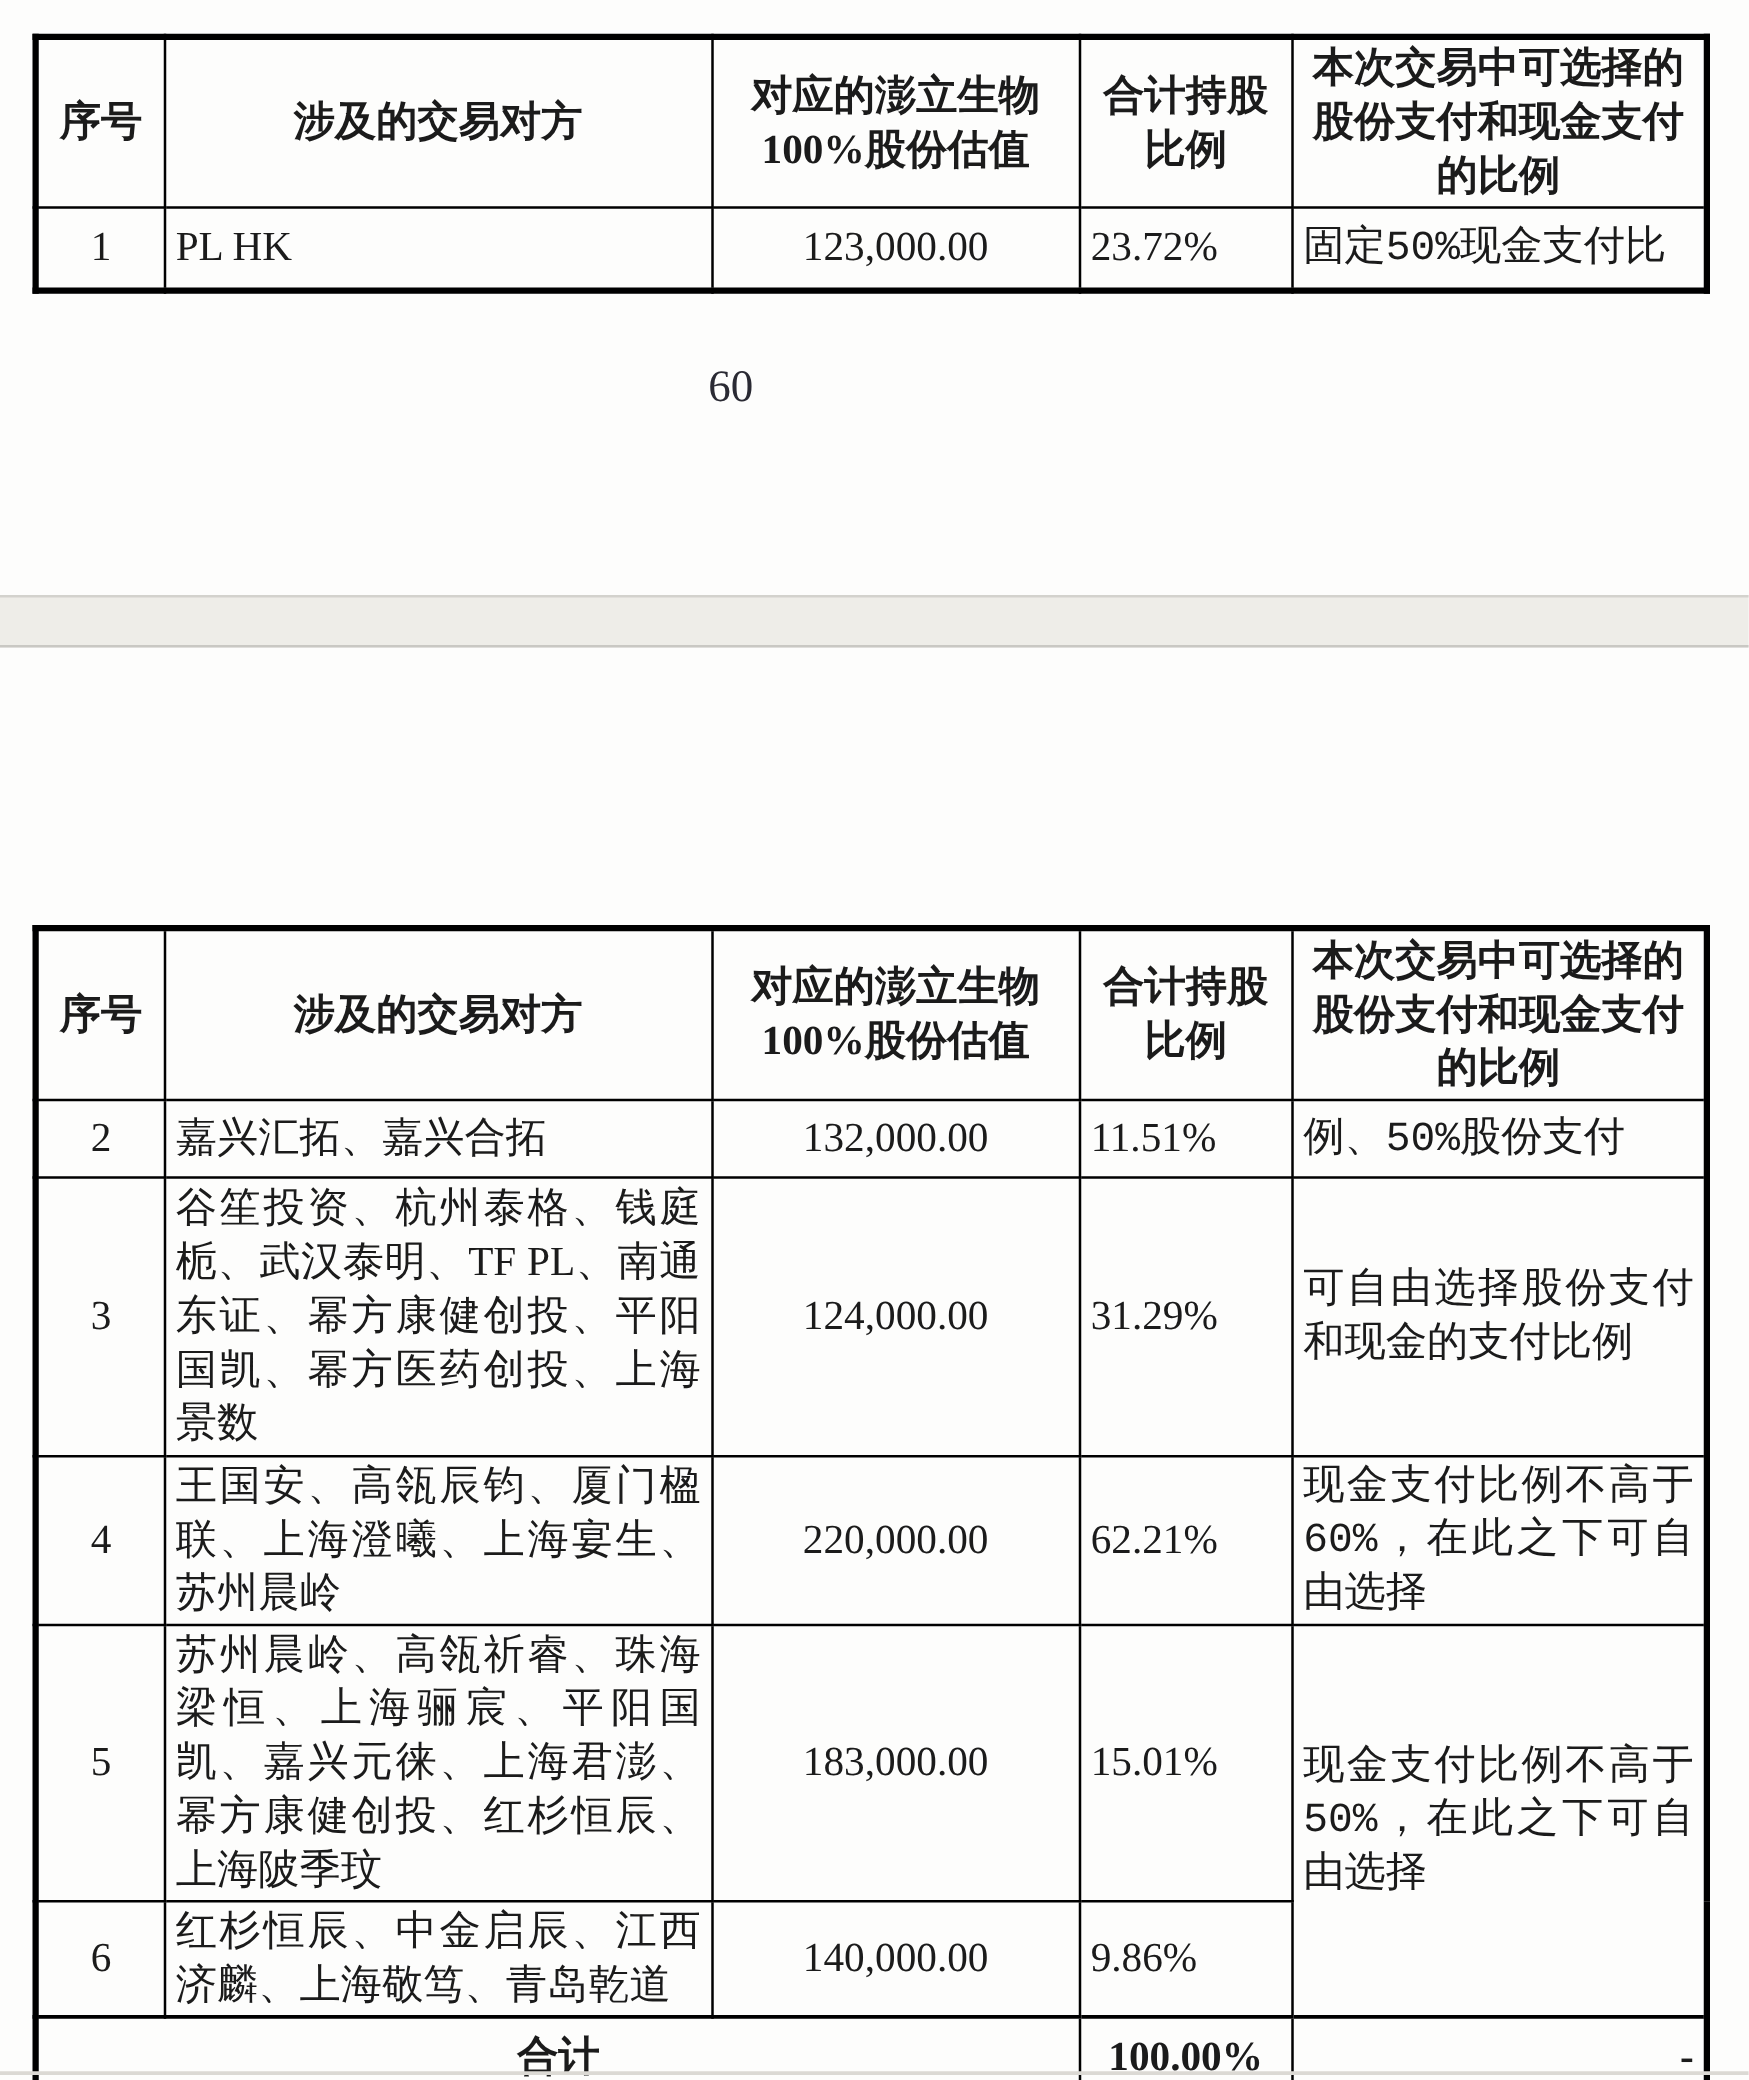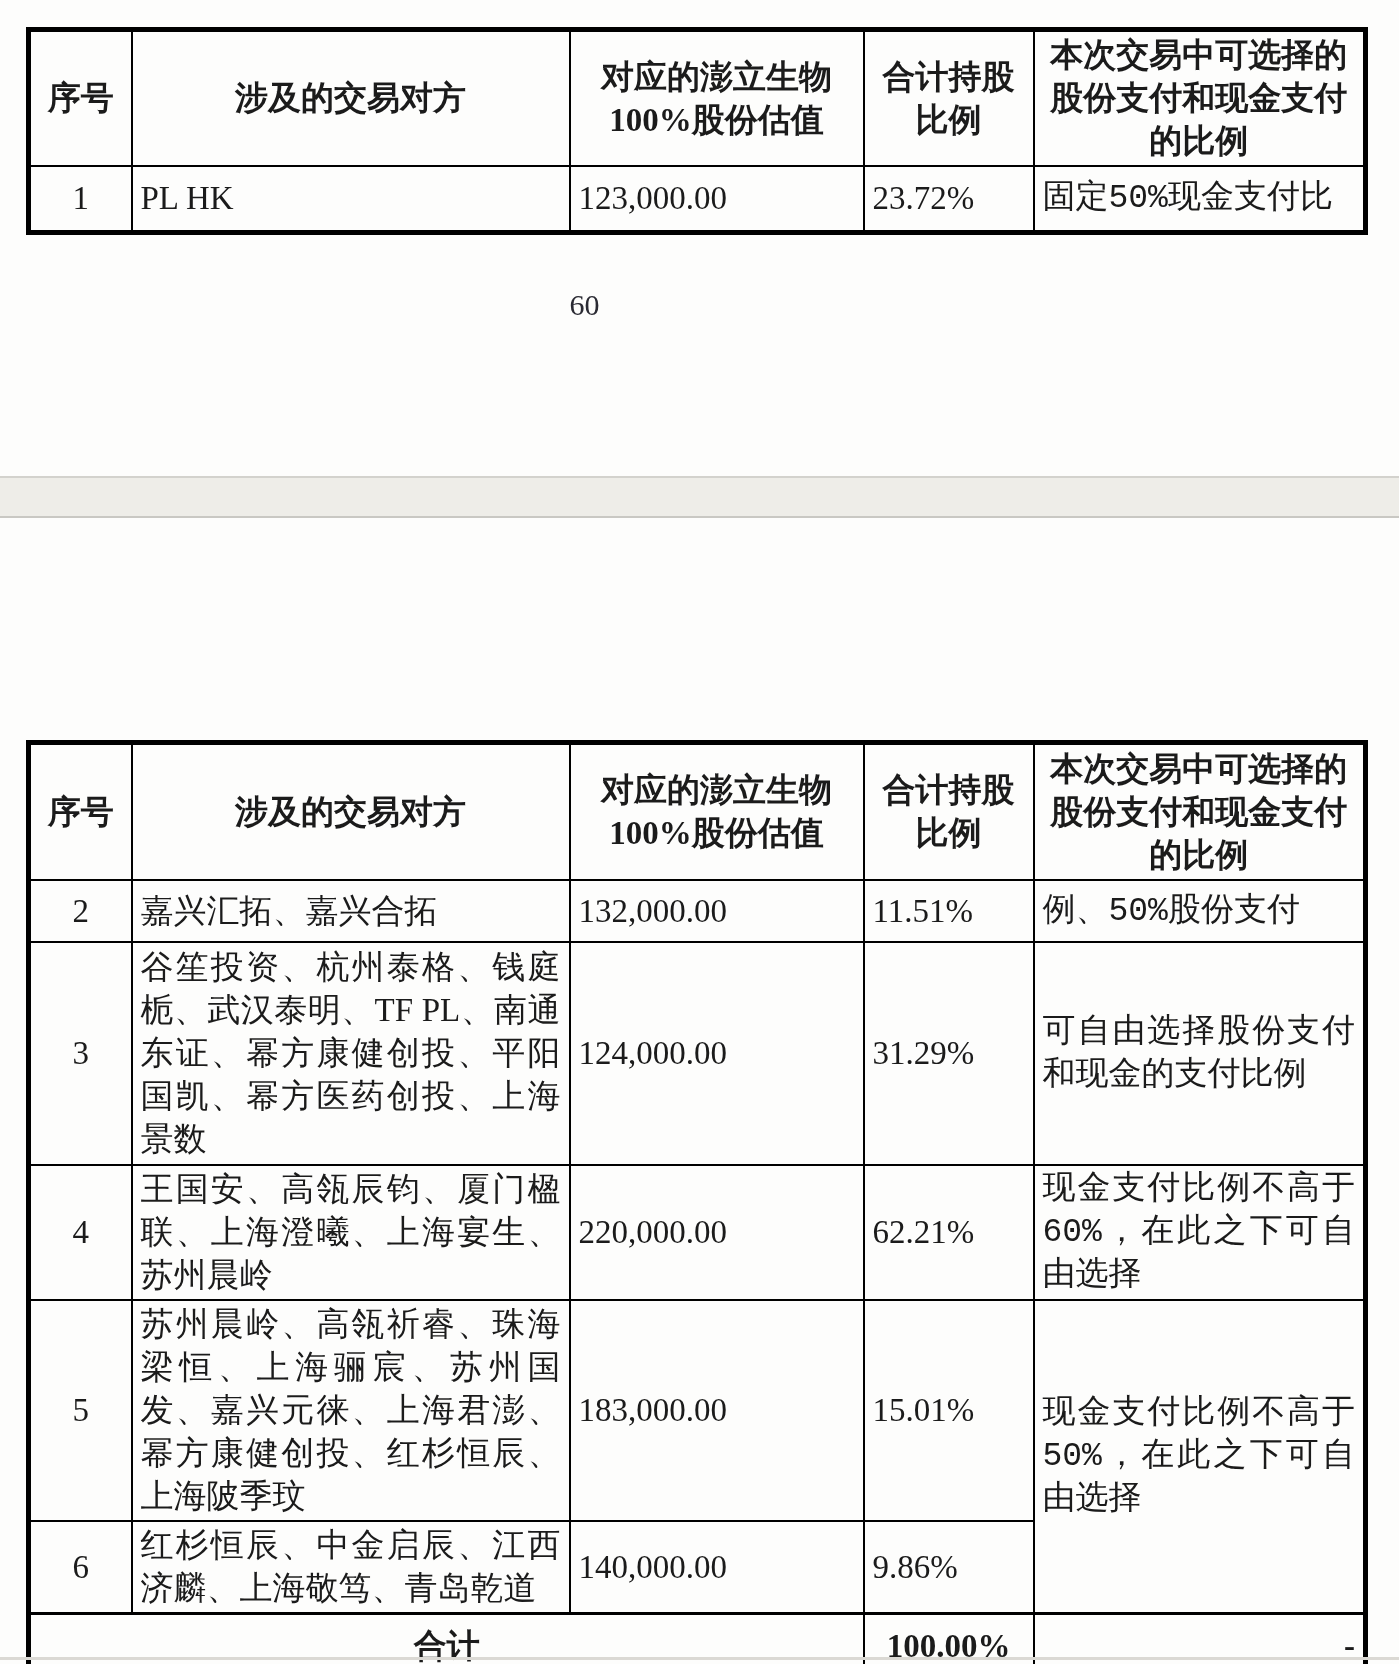--- a/index.html
+++ b/index.html
@@ -35,36 +35,36 @@
   th.hdr{
     font-weight:bold;
     font-size:34px;
     line-height:45px;
     text-align:center;
     white-space:pre-line;
     padding:6px 4px;
   }
   td.seq{text-align:center;}
   td.party{text-align:justify;padding:4px 10px 4px 13px;}
-  td.val{text-align:left;padding-right:20px;font-family:Liberation Serif, serif;}
+  td.val{text-align:center;padding-right:20px;font-family:Liberation Serif, serif;}
   td.pct{text-align:left;padding-right:14px;}
   td.pay{text-align:justify;padding:4px 10px 4px 16px;line-height:44px;font-family:Liberation Mono, monospace;}
   tr.total-row td{
     font-weight:bold;
     border-top:3px solid #000;
   }
   td.total-label{text-align:center;font-size:34px;}
   td.total-pct{text-align:center;padding:2px 4px;}
   td.total-dash{text-align:right;padding-right:16px;}
 
   .page-number{
     position:absolute;
     top:288px;left:0;width:1169px;
     text-align:center;
-    font-size:30px;
+    font-size:36px;
     color:#2a2a33;
   }
   .page-break-band{
     position:absolute;
     left:0;top:476px;
     width:1399px;height:38px;
     background:#eeede8;
     border-top:2px solid #d3d2cd;
     border-bottom:2px solid #c9c8c3;
   }
@@ -150,21 +150,21 @@
     </tr>
     <tr>
       <td class="seq" style="height:128px">4</td>
       <td class="party">王国安、高瓴辰钧、厦门楹联、上海澄曦、上海宴生、苏州晨岭</td>
       <td class="val">220,000.00</td>
       <td class="pct">62.21%</td>
       <td class="pay">现金支付比例不高于60%，在此之下可自由选择</td>
     </tr>
     <tr>
       <td class="seq" style="height:213px">5</td>
-      <td class="party">苏州晨岭、高瓴祈睿、珠海梁恒、上海骊宸、苏州国发、嘉兴元徕、上海君澎、幂方康健创投、红杉恒辰、上海陂季玟</td>
+      <td class="party">苏州晨岭、高瓴祈睿、珠海梁恒、上海骊宸、平阳国凯、嘉兴元徕、上海君澎、幂方康健创投、红杉恒辰、上海陂季玟</td>
       <td class="val">183,000.00</td>
       <td class="pct">15.01%</td>
       <td class="pay" rowspan="2">现金支付比例不高于50%，在此之下可自由选择</td>
     </tr>
     <tr>
       <td class="seq" style="height:79px">6</td>
       <td class="party">红杉恒辰、中金启辰、江西济麟、上海敬笃、青岛乾道</td>
       <td class="val">140,000.00</td>
       <td class="pct">9.86%</td>
     </tr>

